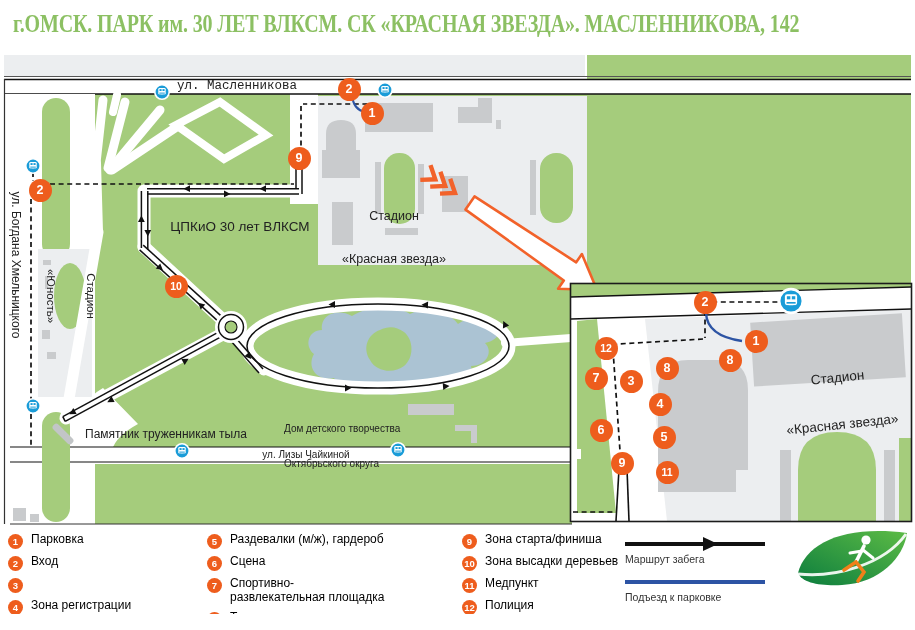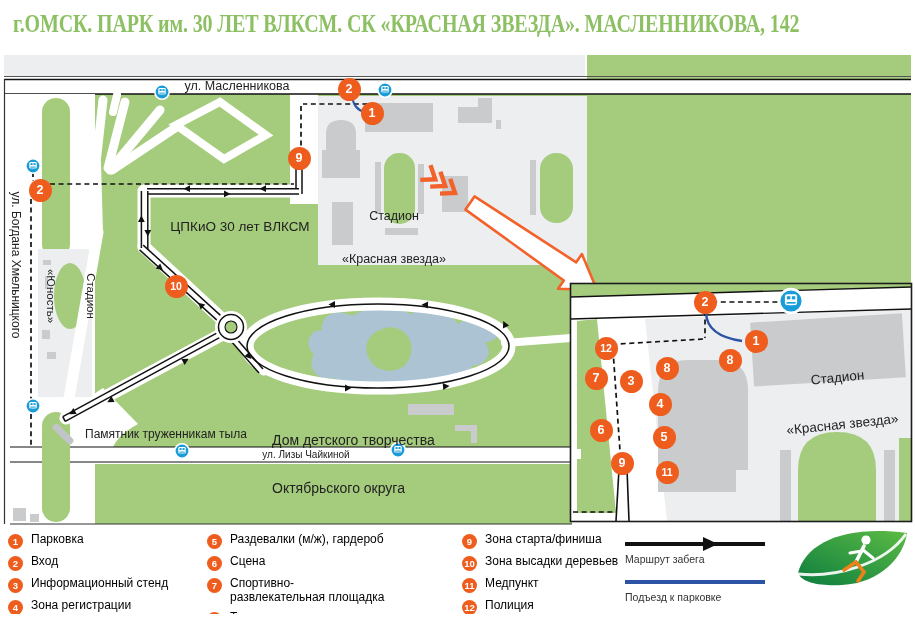--- a/index.html
+++ b/index.html
@@ -250,33 +250,33 @@
       <use href="#bus" transform="translate(162,92)"></use>
       <use href="#bus" transform="translate(385,90)"></use>
       <use href="#bus" transform="translate(33,166)"></use>
       <use href="#bus" transform="translate(33,406)"></use>
       <use href="#bus" transform="translate(182,451)"></use>
       <use href="#bus" transform="translate(398,450)"></use>
       <use href="#bus" transform="translate(791,301) scale(1.65)"></use>
     </g>
   </svg>
 
-  <div class="lbl c" style="left:237px;top:86px;font-size:12.5px;">ул. Масленникова</div>
+  <div class="lbl c" style="left:237px;top:86px;font-size:12.5px;font-family:Liberation Mono, monospace;">ул. Масленникова</div>
   <div class="lbl c" style="left:306px;top:455px;font-size:10px;">ул. Лизы Чайкиной</div>
   <div class="lbl c" style="left:15px;top:265px;font-size:12px;transform:translate(-50%,-50%) rotate(90deg);">ул. Богдана Хмельницкого</div>
   <div class="lbl c" style="left:240px;top:227px;font-size:13.5px;">ЦПКиО 30 лет ВЛКСМ</div>
   <div class="lbl c" style="left:394px;top:237px;font-size:12.5px;">
     <div>Стадион</div>
     <div>«Красная звезда»</div>
   </div>
   <div class="lbl c" style="left:70px;top:296px;font-size:11.5px;transform:translate(-50%,-50%) rotate(90deg);">
     <div>Стадион</div>
     <div>«Юность»</div>
   </div>
-  <div class="lbl" style="left:272px;top:400px;font-size:14px;">
+  <div class="lbl" style="left:284px;top:400px;font-size:10px;">
     <div>Дом детского творчества</div>
     <div>Октябрьского округа</div>
   </div>
   <div class="lbl" style="left:77px;top:428px;font-size:12px;margin-left:8px;">Памятник труженникам тыла</div>
   <div class="lbl c" style="left:840px;top:401px;font-size:13.5px;transform:translate(-50%,-50%) rotate(-6deg);">
     <div>Стадион</div>
     <div>«Красная звезда»</div>
   </div>
 
   <div id="markers">
@@ -303,21 +303,20 @@
       <div class="leg-item">
         <div class="lmk">1</div>
         <div class="leg-label">Парковка</div>
       </div>
       <div class="leg-item">
         <div class="lmk">2</div>
         <div class="leg-label">Вход</div>
       </div>
       <div class="leg-item">
         <div class="lmk">3</div>
-        <div class="leg-label">Информационный стенд</div>
       </div>
       <div class="leg-item">
         <div class="lmk">4</div>
         <div class="leg-label">Зона регистрации</div>
       </div>
     </div>
   <div class="leg-col" id="leg-col2" style="left:207px;">
       <div class="leg-item">
         <div class="lmk">5</div>
         <div class="leg-label">Раздевалки (м/ж), гардероб</div>

